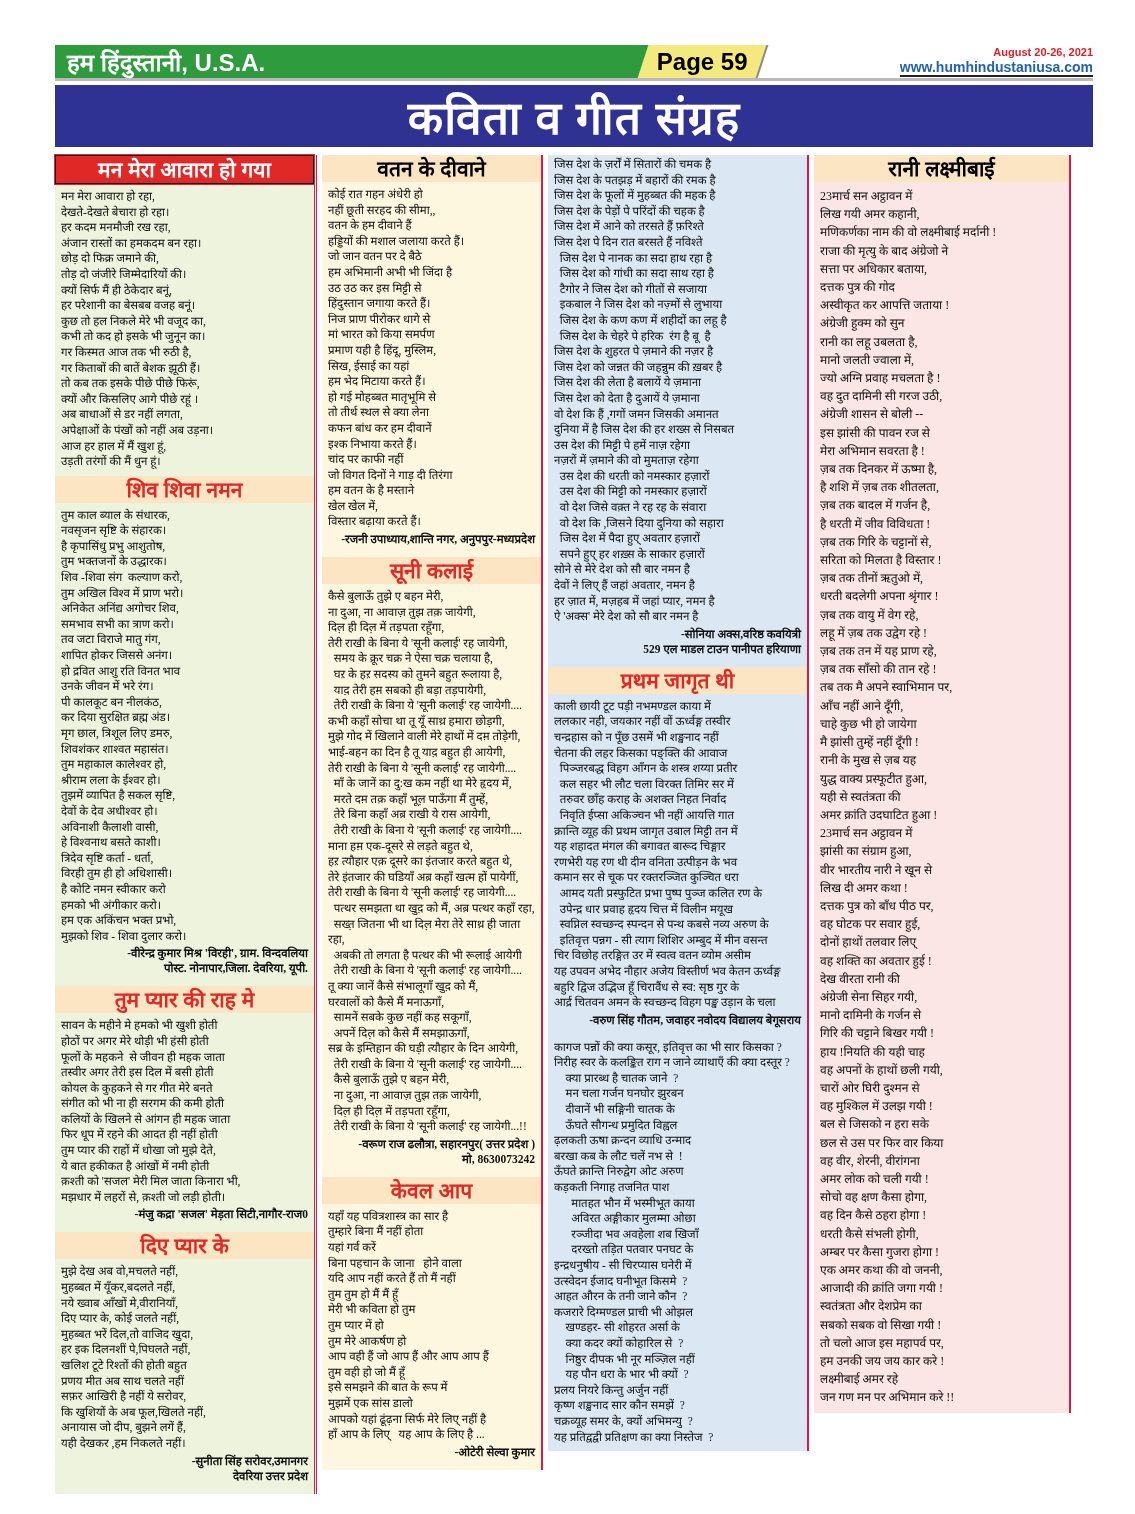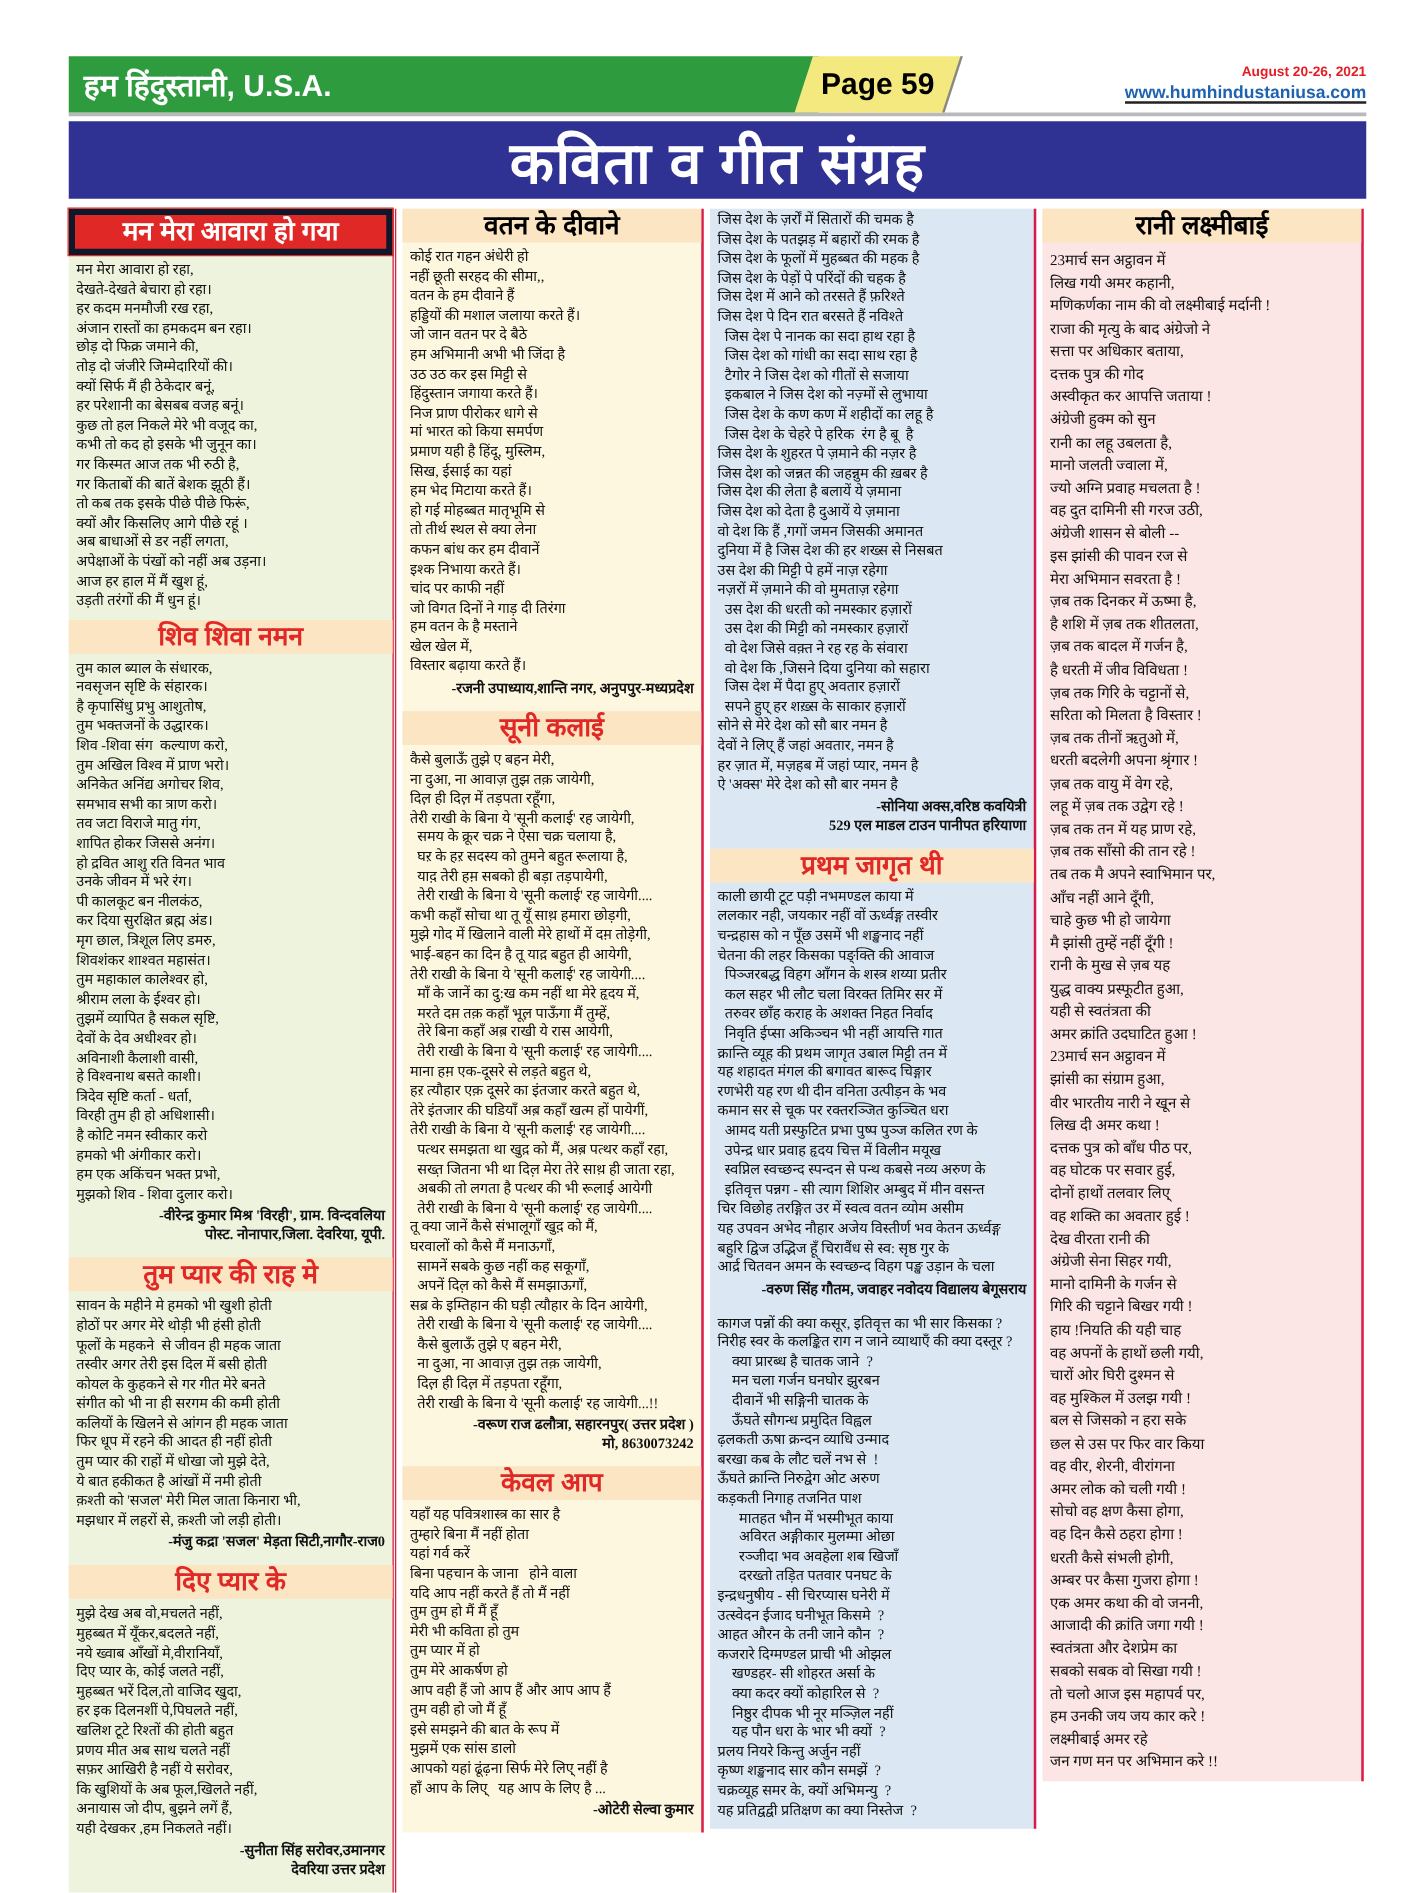--- a/index.html
+++ b/index.html
@@ -7,48 +7,48 @@
     --banner:#2f3292; --redhead:#e02826; --peach:#fbe5c2;
     --col1bg:#eef3de; --col2bg:#fdf7e0; --col3bg:#dbe8f4; --col4bg:#fce5e5;
     --rule:#d81b4a; --ink:#111;
   }
   *{margin:0;padding:0;box-sizing:border-box;}
   html,body{background:#fff;}
   body{width:1135px;min-height:1514px;font-family:"Liberation Serif","DejaVu Serif",serif;color:var(--ink);}
   .page{width:1135px;min-height:1514px;padding:45px 42px 10px 55px;background:#fff;}
 
   
-  .topbar{display:flex;align-items:stretch;height:48px;border-bottom:3px solid #b9b9b9;}
+  .topbar{display:flex;align-items:stretch;height:36px;border-bottom:3px solid #b9b9b9;}
   .masthead{background:var(--green);color:#fff;flex:0 0 600px;display:flex;align-items:center;padding-left:12px;
     font-family:"Liberation Sans","DejaVu Sans",sans-serif;font-weight:bold;font-size:24px;}
   .pagebox{background:var(--pagebox);flex:0 0 120px;display:flex;align-items:center;justify-content:center;
     transform:skewX(-18deg);margin-left:-12px;border-right:2px solid #888;}
   .pagebox span{transform:skewX(18deg);font-family:"Liberation Sans","DejaVu Sans",sans-serif;font-weight:bold;font-size:24px;color:#000;}
   .topright{flex:1;display:flex;flex-direction:column;align-items:flex-end;justify-content:center;line-height:1.15;
     font-family:"Liberation Sans","DejaVu Sans",sans-serif;font-weight:bold;}
   .date{color:var(--datered);font-size:11px;}
   .url{color:var(--urlblue);font-size:14px;border-bottom:2px solid #222;}
 
   
   .banner{background:var(--banner);color:#fff;text-align:center;margin-top:4px;height:62px;
     display:flex;align-items:flex-start;justify-content:center;
     font-family:"Liberation Sans","DejaVu Sans",sans-serif;font-weight:bold;font-size:46px;letter-spacing:1px;}
 
   
   .cols{display:flex;gap:5px;margin-top:8px;align-items:flex-start;}
   .col{flex:0 0 auto;}
   .col1{width:262px;background:var(--col1bg);border-right:3px double var(--rule);}
-  .col2{width:241px;background:var(--col2bg);border-right:2px solid var(--rule);}
+  .col2{width:221px;background:var(--col2bg);border-right:2px solid var(--rule);}
   .col3{width:261px;background:var(--col3bg);border-right:2px solid var(--rule);}
   .col4{width:257px;background:var(--col4bg);border-right:2px solid var(--rule);}
 
   section{padding:0 0 6px 0;}
   .sec-head{font-family:"Liberation Sans","DejaVu Sans",sans-serif;font-weight:bold;text-align:center;
     font-size:21px;line-height:27px;margin-bottom:3px;}
-  .sec-head.redbg{background:var(--redhead);color:#fff;border:5px solid #0f172a;outline:1px solid var(--redhead);}
+  .sec-head.redbg{background:var(--redhead);color:#fff;border:1px solid #0f172a;outline:1px solid var(--redhead);}
   .sec-head.peach{background:var(--peach);}
   .sec-head.peach.redtext{color:var(--redhead);}
   .sec-head.peach.blacktext{color:#000;}
 
   .poem{white-space:pre-wrap;font-size:11.5px;line-height:15.6px;padding:2px 4px 0 6px;font-weight:500;}
   .col4 .poem{line-height:18.2px;font-size:12px;}
   .attrib{white-space:pre-wrap;font-weight:bold;text-align:right;font-size:11.5px;line-height:15px;padding:2px 6px 4px 4px;}
 </style>
 </head>
 <body>

